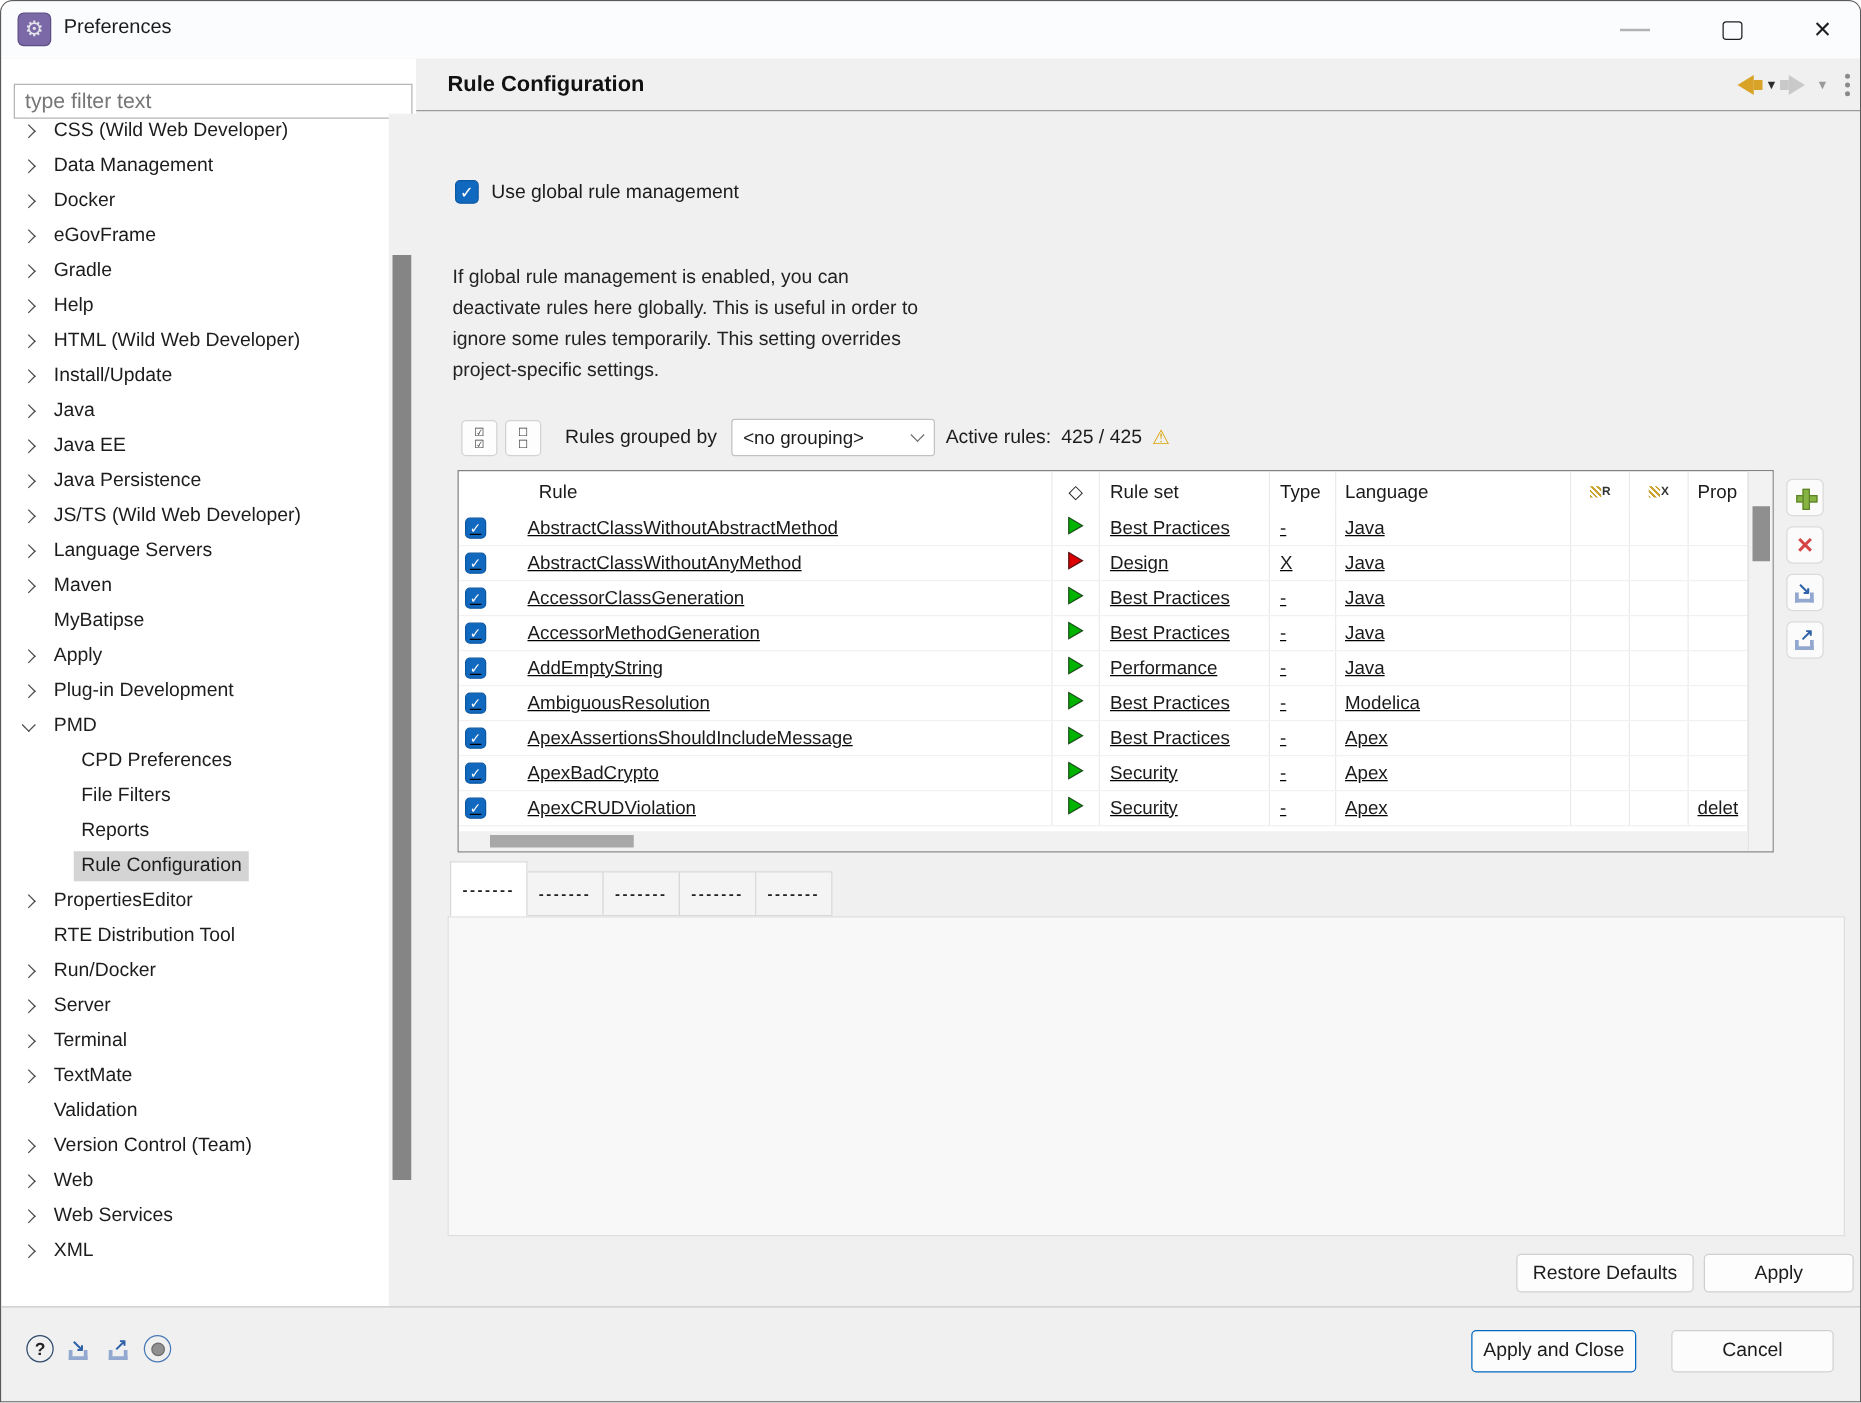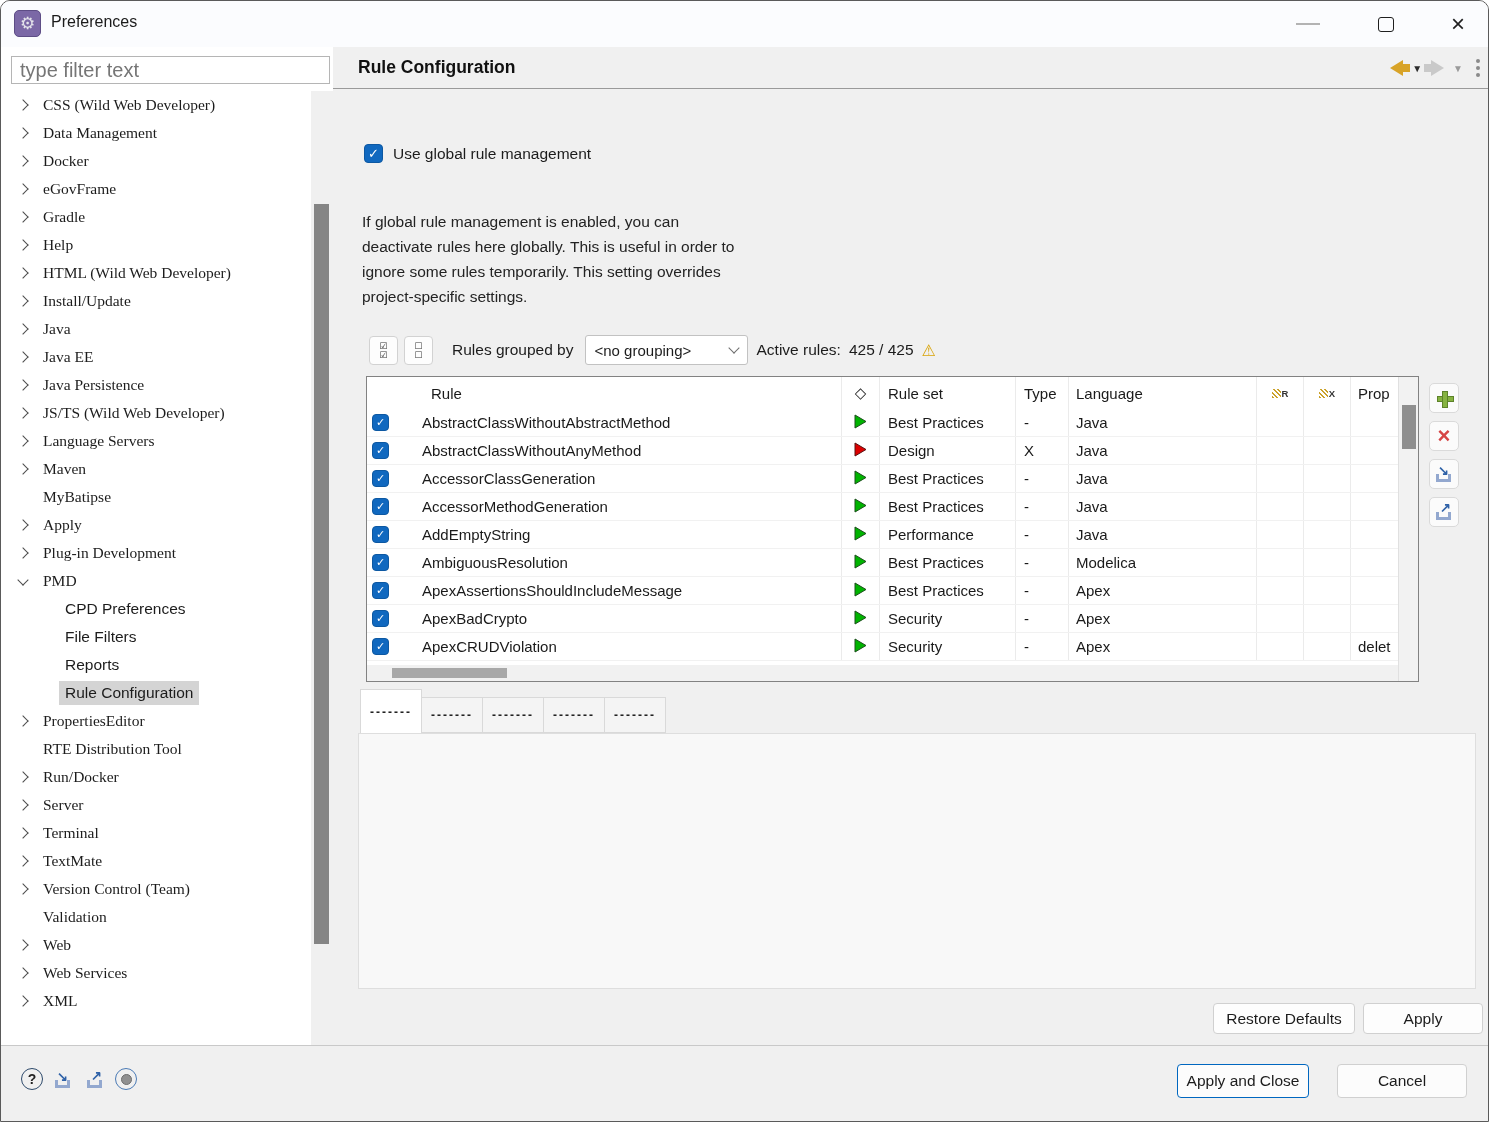--- a/index.html
+++ b/index.html
@@ -14,26 +14,26 @@
     border:1px solid #5d4d85; border-radius:5px; display:flex; align-items:center; justify-content:center;
     color:#e3e3ea; font-size:17px; }
   .win-title { position:absolute; left:50px; top:12px; font-size:16px; color:#1b1b1b; }
   .wc { position:absolute; top:0; width:46px; height:46px; display:flex; align-items:center; justify-content:center; }
   .wc-min { left:1284px; } .wc-max { left:1362px; } .wc-close { left:1434px; }
   .min-glyph { width:24px; border-top:2px solid #b3b3b3; }
   .max-glyph { width:16px; height:15px; border:1.7px solid #1f1f1f; border-radius:3px; }
   .close-glyph { font-size:24px; color:#1f1f1f; line-height:1; font-weight:300; }
   
   .sidebar { position:absolute; left:0; top:46px; width:332px; bottom:76px; background:#ffffff; }
-  .filter { position:absolute; left:10px; top:9px; width:319px; height:28px; border:1px solid #b5b5b5;
-    background:#fff; font-size:20px; padding:0 8px; color:#222; font-family:"Liberation Sans",sans-serif; }
+  .filter { position:absolute; left:10px; top:20px; width:319px; height:28px; border:1px solid #b5b5b5;
+    background:#fff; font-size:17px; padding:0 8px; color:#222; font-family:"Liberation Sans",sans-serif; }
   .filter::placeholder { color:#767676; }
   .tree { position:absolute; left:0; top:44px; right:22px; bottom:0; overflow:hidden; }
   .titem { height:28px; display:flex; align-items:center; font-size:15.5px; color:#1c1c1c; cursor:default; }
-  .ind-0 { padding-left:18px;font-family:Liberation Serif, serif; } .ind-1 { padding-left:40px; }
+  .ind-0 { padding-left:18px; } .ind-1 { padding-left:40px; }
   .chev { width:8px; height:8px; border-right:1.7px solid #4c4c4c; border-bottom:1.7px solid #4c4c4c;
     margin-right:10px; flex:0 0 auto; }
   .chev-collapsed { transform:rotate(-45deg); }
   .chev-expanded { transform:rotate(45deg); margin-top:-3px; }
   .chev-none { visibility:hidden; }
   .tlabel { padding:3px 6px; white-space:nowrap; }
   .st-selected .tlabel { background:#d4d4d4; }
   .side-scroll { position:absolute; right:0; top:44px; bottom:0; width:22px; background:#f0f0f0; }
   .side-thumb { position:absolute; left:3px; width:15px; top:113px; height:740px; background:#858585; }
   
@@ -81,21 +81,21 @@
     font-size:15px; color:#1a1a1a; overflow:hidden; white-space:nowrap; }
   .c-cb   { flex:0 0 28px; justify-content:center; border-right-color:transparent; }
   .c-rule { flex:0 0 447px; padding-left:27px; }
   .thead .c-rule { padding-left:36px; }
   .c-flag { flex:0 0 38px; justify-content:center; }
   .c-set  { flex:0 0 136px; padding-left:8px; }
   .c-type { flex:0 0 53px; padding-left:8px; }
   .c-lang { flex:0 0 188px; padding-left:7px; }
   .c-r, .c-x { flex:0 0 47px; justify-content:center; }
   .c-prop { flex:1 1 auto; padding-left:7px; border-right:none; }
-  .tbody-wrap { position:absolute; left:0; top:32px; right:20px; bottom:16px; overflow:hidden; }
+  .tbody-wrap { position:absolute; left:0; top:32px; right:20px; bottom:16px; overflow:hidden;text-decoration:underline; }
   .thead-wrap { position:absolute; left:0; top:0; right:20px; height:32px; }
   .row-cbx { width:17px; height:17px; background:#1068bf; border:1px solid #0d58a2; border-radius:4px;
     display:flex; align-items:center; justify-content:center; color:#fff; font-size:11px; }
   .row-cbx::after { content:"\2713"; }
   .diamond { font-size:15px; color:#222; }
   .flag svg polygon { stroke-width:1; }
   .flag-green svg polygon { fill:#00b400; stroke:#1c4f1c; }
   .flag-red svg polygon { fill:#dd0000; stroke:#5a1212; }
   .rx { display:flex; align-items:flex-end; gap:1px; }
   .rx-g { width:9px; height:9px; background:repeating-linear-gradient(45deg,#caa12a 0 1.5px, transparent 1.5px 3.2px); }
@@ -305,27 +305,27 @@
           <span class="chev chev-collapsed"></span>
           <span class="tlabel">Terminal</span>
         </div>
 
         <div class="titem ind-0">
           <span class="chev chev-collapsed"></span>
           <span class="tlabel">TextMate</span>
         </div>
 
         <div class="titem ind-0">
-          <span class="chev chev-collapsed"></span>
-          <span class="tlabel">Version Control (Team)</span>
-        </div>
-
-        <div class="titem ind-0">
           <span class="chev chev-none"></span>
           <span class="tlabel">Validation</span>
+        </div>
+
+        <div class="titem ind-0">
+          <span class="chev chev-collapsed"></span>
+          <span class="tlabel">Version Control (Team)</span>
         </div>
 
         <div class="titem ind-0">
           <span class="chev chev-collapsed"></span>
           <span class="tlabel">Web</span>
         </div>
 
         <div class="titem ind-0">
           <span class="chev chev-collapsed"></span>
           <span class="tlabel">Web Services</span>

